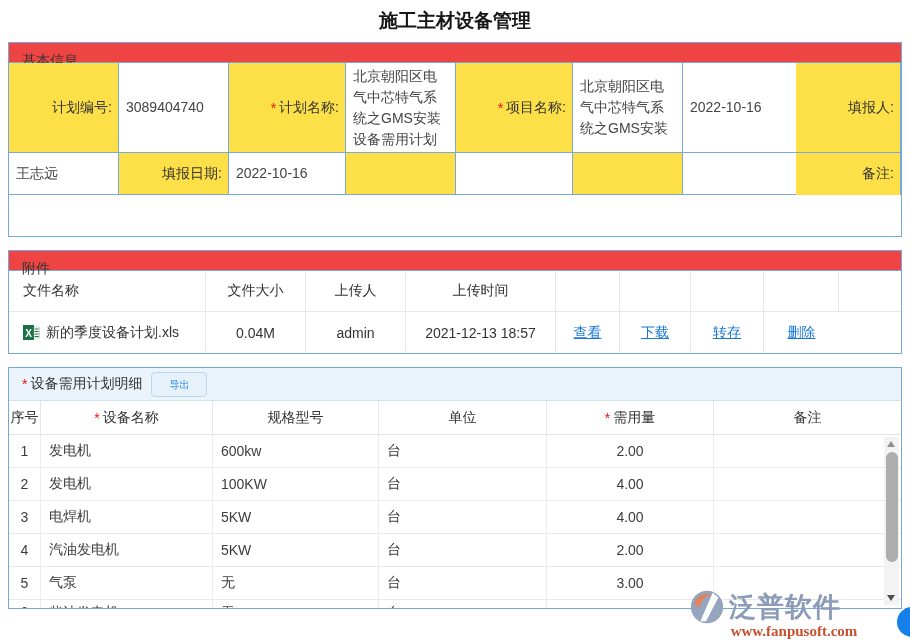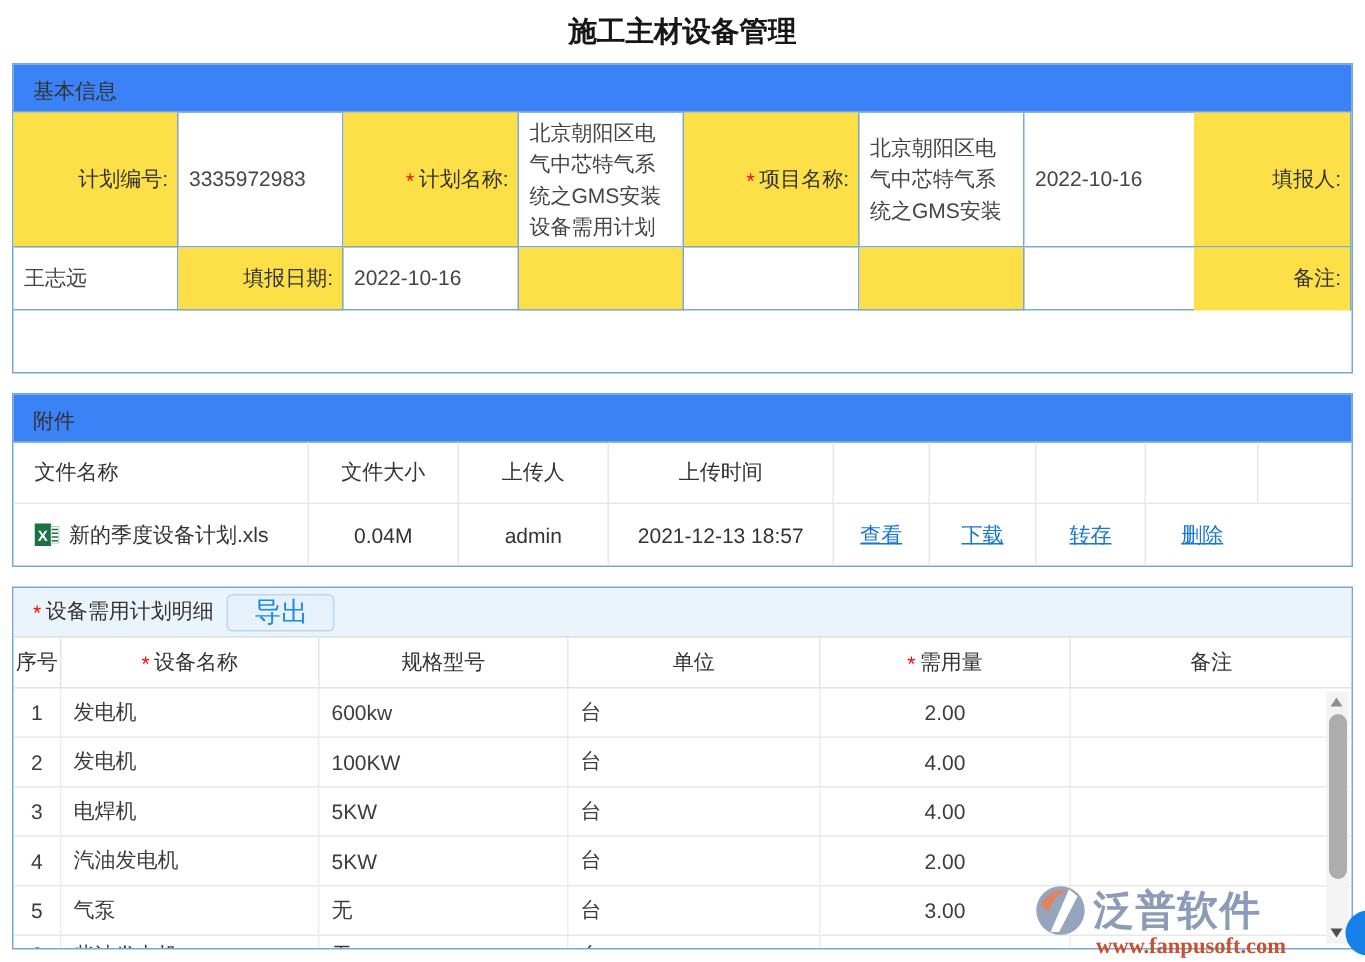--- a/index.html
+++ b/index.html
@@ -11,22 +11,22 @@
     color: #333;
     background: #fff;
   }
   .page-title {
     height: 42px;
     display: flex; align-items: center; justify-content: center;
     font-size: 19px; font-weight: bold; color: #161616;
   }
   .panel { margin: 0 8px; border: 1px solid #76A7D6; background: #fff; }
   .sec-head {
-    height: 32px; line-height: 34px; padding-left: 13px;
-    background: #3b82f6; border-bottom: 1px solid #76A7D6;
+    height: 20px; line-height: 34px; padding-left: 13px;
+    background: #ef4444; border-bottom: 1px solid #76A7D6;
     color: #333;
   }
   .star { color: #F50C0C; margin-right: 3px; }
 
   
   .bi-grid {
     display: grid;
     grid-template-columns: 110px 110px 117px 110px 117px 110px 113px 1fr;
     grid-template-rows: 90px 42px 41px;
   }
@@ -62,21 +62,21 @@
   
   #panel-detail { height: 242px; overflow: hidden; position: relative; }
   .dt-headbar {
     height: 33px; background: #EBF3FB;
     display: flex; align-items: center; padding-left: 13px;
     border-bottom: 1px solid #D3E2F0;
   }
   .export-btn {
     margin-left: 9px; padding: 3px 17px;
     background: #E7F1FA; border: 1px solid #B9D8F0; border-radius: 4px;
-    color: #1E88E5; font-size: 18px; line-height: 17px;
+    color: #1E88E5; font-size: 10px; line-height: 17px;
     font-family: "Liberation Sans", sans-serif; cursor: pointer;
   }
   .dt-grid { display: grid; grid-template-columns: 32px 172px 166px 168px 167px 1fr; }
   .dt-hcell {
     height: 34px; border-right: 1px solid #E6E6E6; border-bottom: 1px solid #E3E3E3;
     display: flex; align-items: center; justify-content: center;
   }
   .dt-cell {
     height: 33px; border-right: 1px solid #EDEDED; border-bottom: 1px solid #E8E8E8;
     display: flex; align-items: center; overflow: hidden; color: #3c3c3c;
@@ -125,21 +125,21 @@
 
 <div class="page-title">施工主材设备管理</div>
 
 <div class="panel" id="panel-basic">
   <div class="sec-head">基本信息</div>
   <div class="bi-grid">
 
     <div class="bi-cell bi-label">
       <span>计划编号:</span>
     </div>
-    <div class="bi-cell bi-value">3335972983</div>
+    <div class="bi-cell bi-value">3089404740</div>
     <div class="bi-cell bi-label">
       <span class="star">*</span>
       <span>计划名称:</span>
     </div>
     <div class="bi-cell bi-value">北京朝阳区电气中芯特气系统之GMS安装设备需用计划</div>
     <div class="bi-cell bi-label">
       <span class="star">*</span>
       <span>项目名称:</span>
     </div>
     <div class="bi-cell bi-value">北京朝阳区电气中芯特气系统之GMS安装</div>

